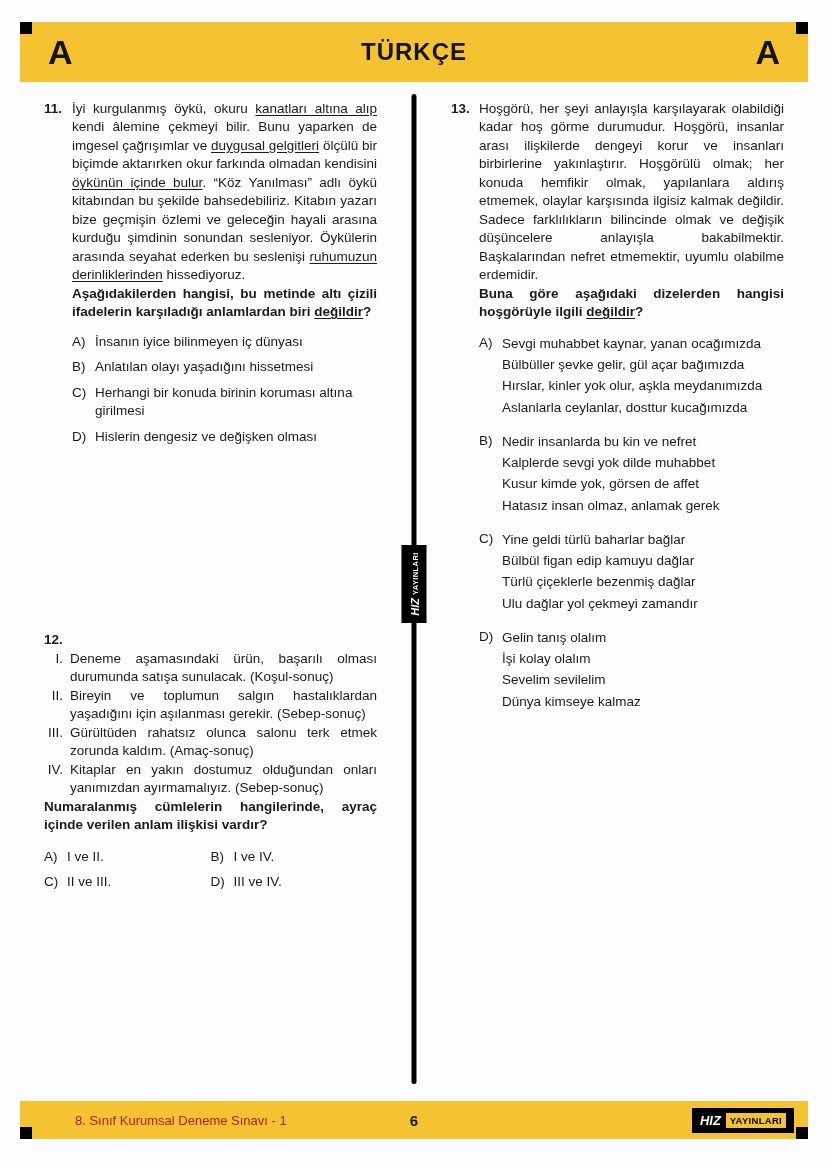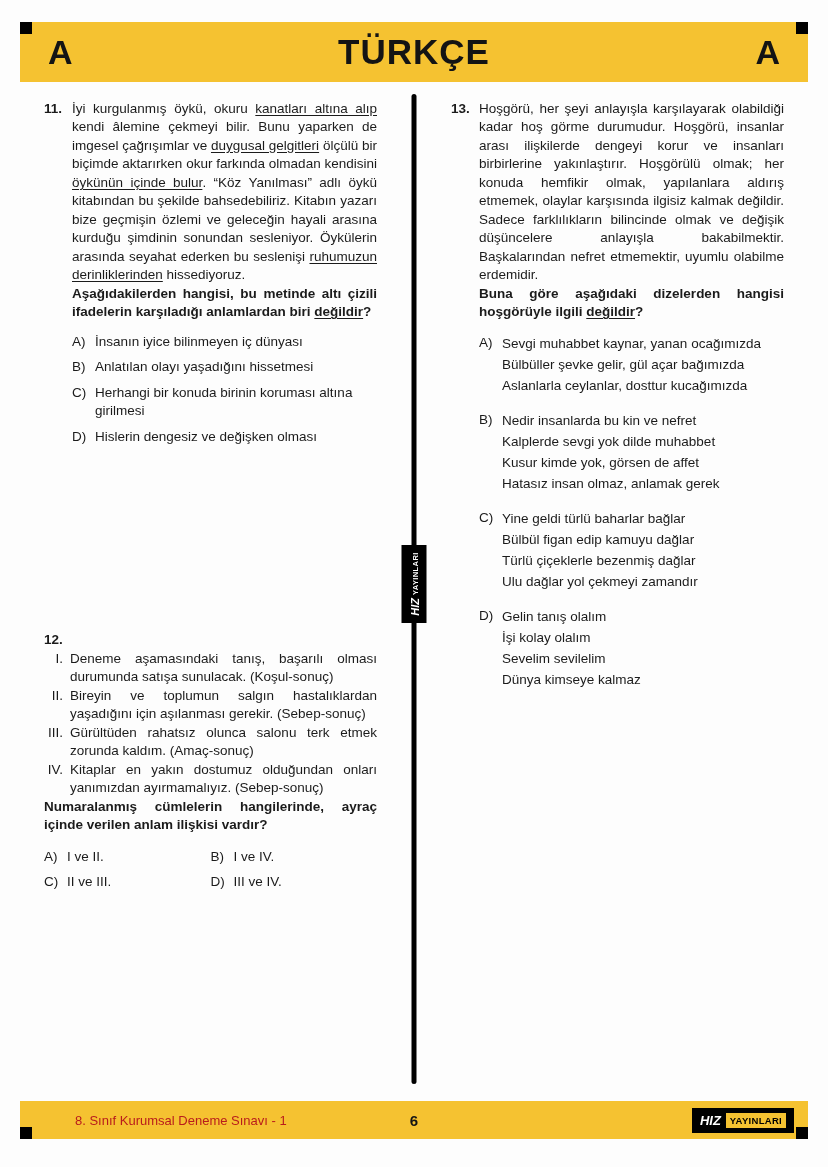--- a/index.html
+++ b/index.html
@@ -6,21 +6,21 @@
   * { margin:0; padding:0; box-sizing:border-box; }
   html,body { background:#e9e9e9; }
   body { font-family:"Liberation Sans", sans-serif; color:#1b1b1b; }
   .page { position:relative; width:828px; height:1167px; background:#fdfdfd; margin:0 auto; overflow:hidden; }
 
   
   .band { background:var(--accent); }
   .header { position:absolute; top:22px; left:20px; right:20px; height:60px;
             display:flex; align-items:center; justify-content:space-between; padding:0 28px; }
   .form-letter { font-size:34px; font-weight:bold; color:var(--ink); z-index:2; }
-  .title { position:absolute; left:0; right:0; text-align:center; font-size:35px; font-weight:bold;
+  .title { position:absolute; left:0; right:0; text-align:center; font-size:24px; font-weight:bold;
            letter-spacing:1px; color:var(--ink); }
   .regmark { position:absolute; width:12px; height:12px; background:#000; z-index:3; }
   .rm-tl { top:22px; left:20px; } .rm-tr { top:22px; right:20px; }
   .rm-bl { bottom:28px; left:20px; } .rm-br { bottom:28px; right:20px; }
 
   
   .main { position:absolute; top:100px; left:44px; right:44px; display:grid;
           grid-template-columns:1fr 34px 1fr; column-gap:20px; }
   .divider { position:relative; height:990px; }
   .divider-line { position:absolute; left:50%; transform:translateX(-50%); top:-6px; height:990px;
@@ -112,21 +112,21 @@
           </div>
         </div>
       </article>
 
       <article class="question q12">
         <div class="q-num">12.</div>
         <div class="q-body">
           <div class="items">
             <div class="item">
               <span class="item-numeral">I.</span>
-              <span class="item-text">Deneme aşamasındaki tanış, başarılı olması durumunda satışa sunulacak. (Koşul-sonuç)</span>
+              <span class="item-text">Deneme aşamasındaki ürün, başarılı olması durumunda satışa sunulacak. (Koşul-sonuç)</span>
             </div>
             <div class="item">
               <span class="item-numeral">II.</span>
               <span class="item-text">Bireyin ve toplumun salgın hastalıklardan yaşadığını için aşılanması gerekir. (Sebep-sonuç)</span>
             </div>
             <div class="item">
               <span class="item-numeral">III.</span>
               <span class="item-text">Gürültüden rahatsız olunca salonu terk etmek zorunda kaldım. (Amaç-sonuç)</span>
             </div>
             <div class="item">
@@ -174,20 +174,21 @@
         <div class="q-num">13.</div>
         <div class="q-body">
           <p class="passage">Hoşgörü, her şeyi anlayışla karşılayarak olabildiği kadar hoş görme durumudur. Hoşgörü, insanlar arası ilişkilerde dengeyi korur ve insanları birbirlerine yakınlaştırır. Hoşgörülü olmak; her konuda hemfikir olmak, yapılanlara aldırış etmemek, olaylar karşısında ilgisiz kalmak değildir. Sadece farklılıkların bilincinde olmak ve değişik düşüncelere anlayışla bakabilmektir. Başkalarından nefret etmemektir, uyumlu olabilme erdemidir.</p>
           <p class="stem"><span>Buna göre aşağıdaki dizelerden hangisi hoşgörüyle ilgili </span><span class="u">değildir</span><span>?</span></p>
           <div class="options">
             <div class="opt-group">
               <span class="opt-letter">A)</span>
               <div class="verse">
                   <div class="verse-line">Sevgi muhabbet kaynar, yanan ocağımızda</div>
                   <div class="verse-line">Bülbüller şevke gelir, gül açar bağımızda</div>
+                  <div class="verse-line">Hırslar, kinler yok olur, aşkla meydanımızda</div>
                   <div class="verse-line">Aslanlarla ceylanlar, dosttur kucağımızda</div>
                 </div>
             </div>
             <div class="opt-group">
               <span class="opt-letter">B)</span>
               <div class="verse">
                   <div class="verse-line">Nedir insanlarda bu kin ve nefret</div>
                   <div class="verse-line">Kalplerde sevgi yok dilde muhabbet</div>
                   <div class="verse-line">Kusur kimde yok, görsen de affet</div>
                   <div class="verse-line">Hatasız insan olmaz, anlamak gerek</div>

